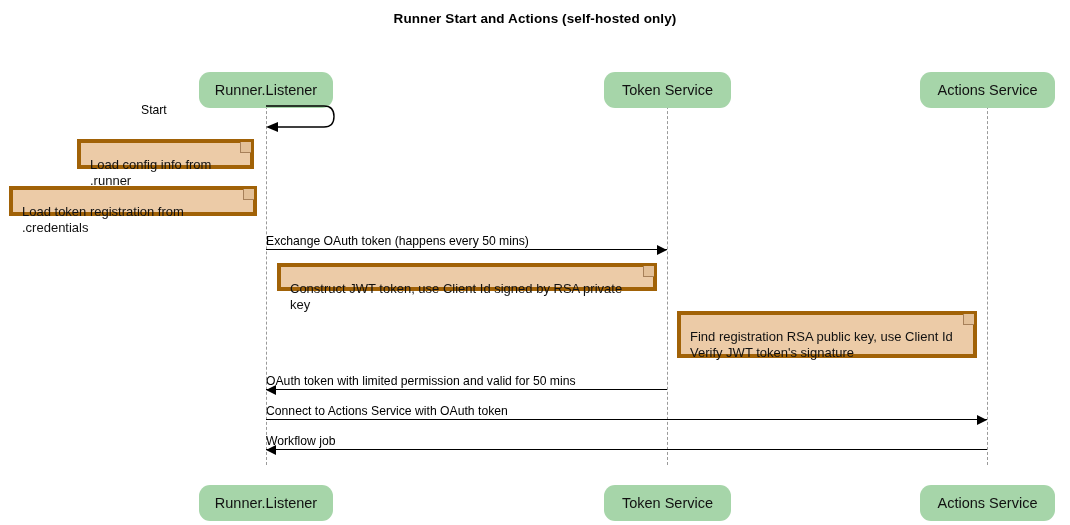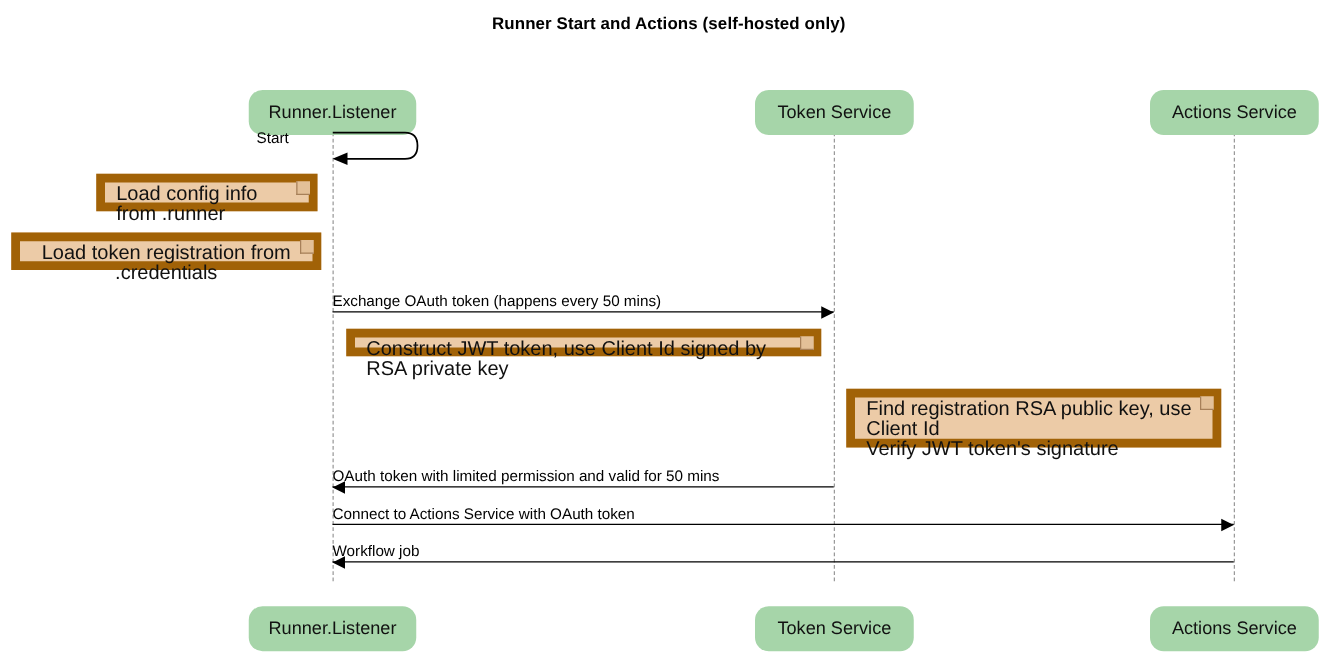--- a/index.html
+++ b/index.html
@@ -51,26 +51,26 @@
     color: #111111;
     font-size: 14.5px;
     box-sizing: border-box;
     margin-top: 21px;
   }
 
   
   .note {
     position: absolute;
     background: #eccba7;
-    border: 7px solid #a16207;
+    border: 4px solid #a16207;
     box-sizing: border-box;
     color: #111111;
-    font-size: 16px;
+    font-size: 13px;
     line-height: 16px;
-    padding: 2px 9px 6px 9px;
+    padding: 14px 9px 6px 9px;
     white-space: pre-line;
   }
   .note .fold {
     position: absolute;
     top: -1px;
     right: -1px;
     width: 11px;
     height: 11px;
     background: #e3c098;
     border-left: 1px solid #a78059;
@@ -99,21 +99,21 @@
     border-bottom: 5px solid transparent;
     border-right: 10px solid #000000;
   }
   .msg-label {
     position: absolute;
     font-size: 12.2px;
     color: #000000;
     white-space: nowrap;
   }
   .msg-label.right-align {
-    text-align: right;
+    text-align: left;
   }
 
   
   .self-loop {
     position: absolute;
   }
 </style>
 </head>
 <body>
 
@@ -154,21 +154,21 @@
       <div class="msg-line" style="left: 266px; width: 721px; top: 419px;"></div>
       <div class="arrow-head right" style="top: 415px; left: 977px;"></div>
       <div class="msg-label" style="left: 266px; width: 721px; top: 404px;">Connect to Actions Service with OAuth token</div>
       <div class="msg-line" style="left: 266px; width: 721px; top: 449px;"></div>
       <div class="arrow-head left" style="top: 445px; left: 266px;"></div>
       <div class="msg-label" style="left: 266px; width: 721px; top: 434px;">Workflow job</div>
     </div>
 
   <div id="notes-layer">
       <div class="note" style="left: 77px; top: 139px; width: 177px; height: 30px;"><span>Load config info from .runner</span><div class="fold"></div></div>
-      <div class="note" style="left: 9px; top: 186px; width: 248px; height: 30px; text-align: center;"><span>Load token registration from .credentials</span><div class="fold"></div></div>
+      <div class="note" style="left: 9px; top: 186px; width: 248px; height: 30px;"><span>Load token registration from .credentials</span><div class="fold"></div></div>
       <div class="note" style="left: 277px; top: 263px; width: 380px; height: 14px;"><span>Construct JWT token, use Client Id signed by RSA private key</span><div class="fold"></div></div>
       <div class="note" style="left: 677px; top: 311px; width: 300px; height: 47px;"><span>Find registration RSA public key, use Client Id
 Verify JWT token's signature</span><div class="fold"></div></div>
     </div>
 
   <div id="participants-bottom">
       <div class="participant" style="left: 199px; width: 134px; top: 464px;">
         <span>Runner.Listener</span>
       </div>
       <div class="participant" style="left: 604px; width: 127px; top: 464px;">

